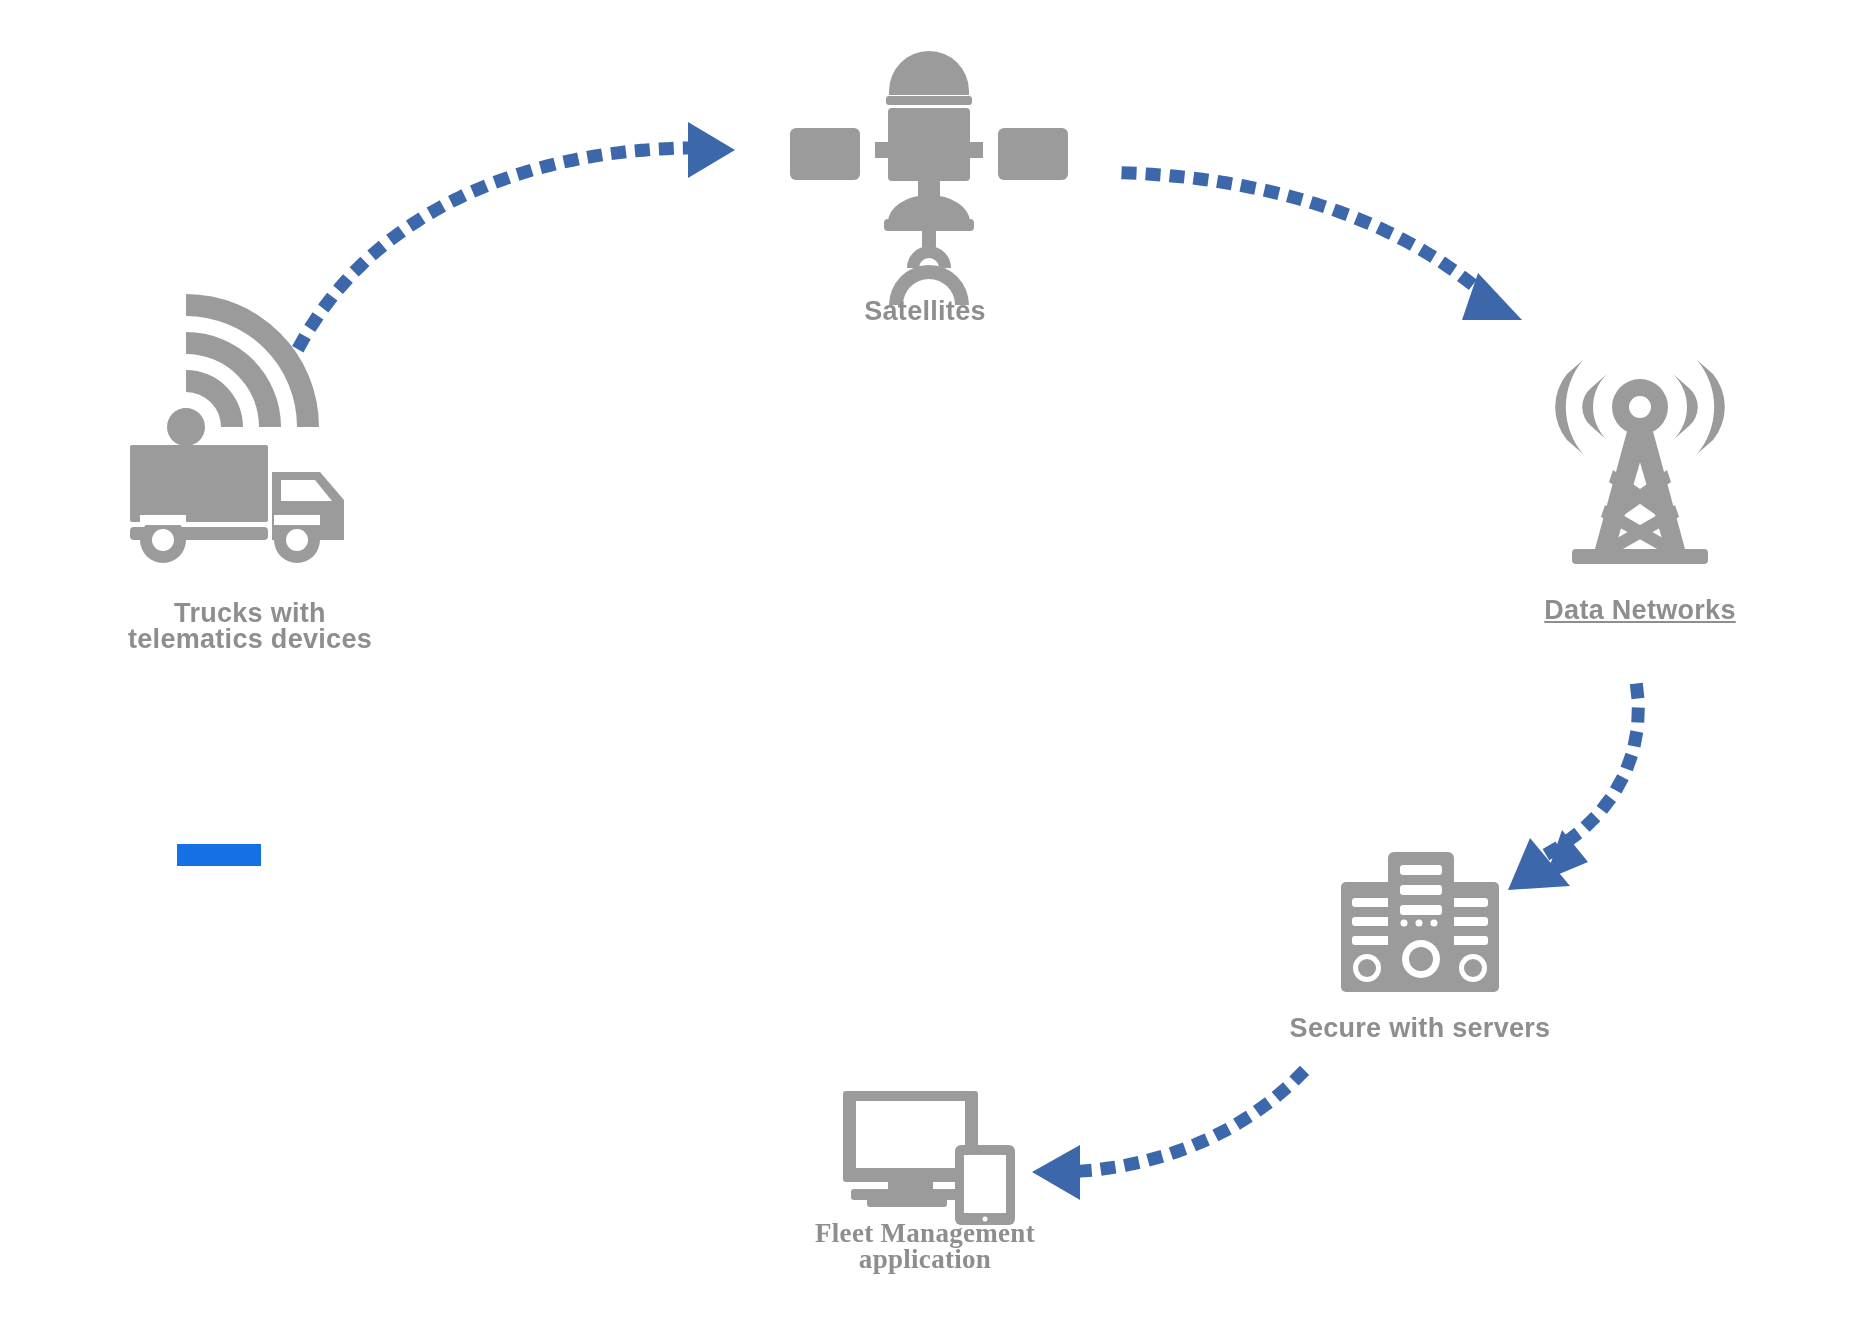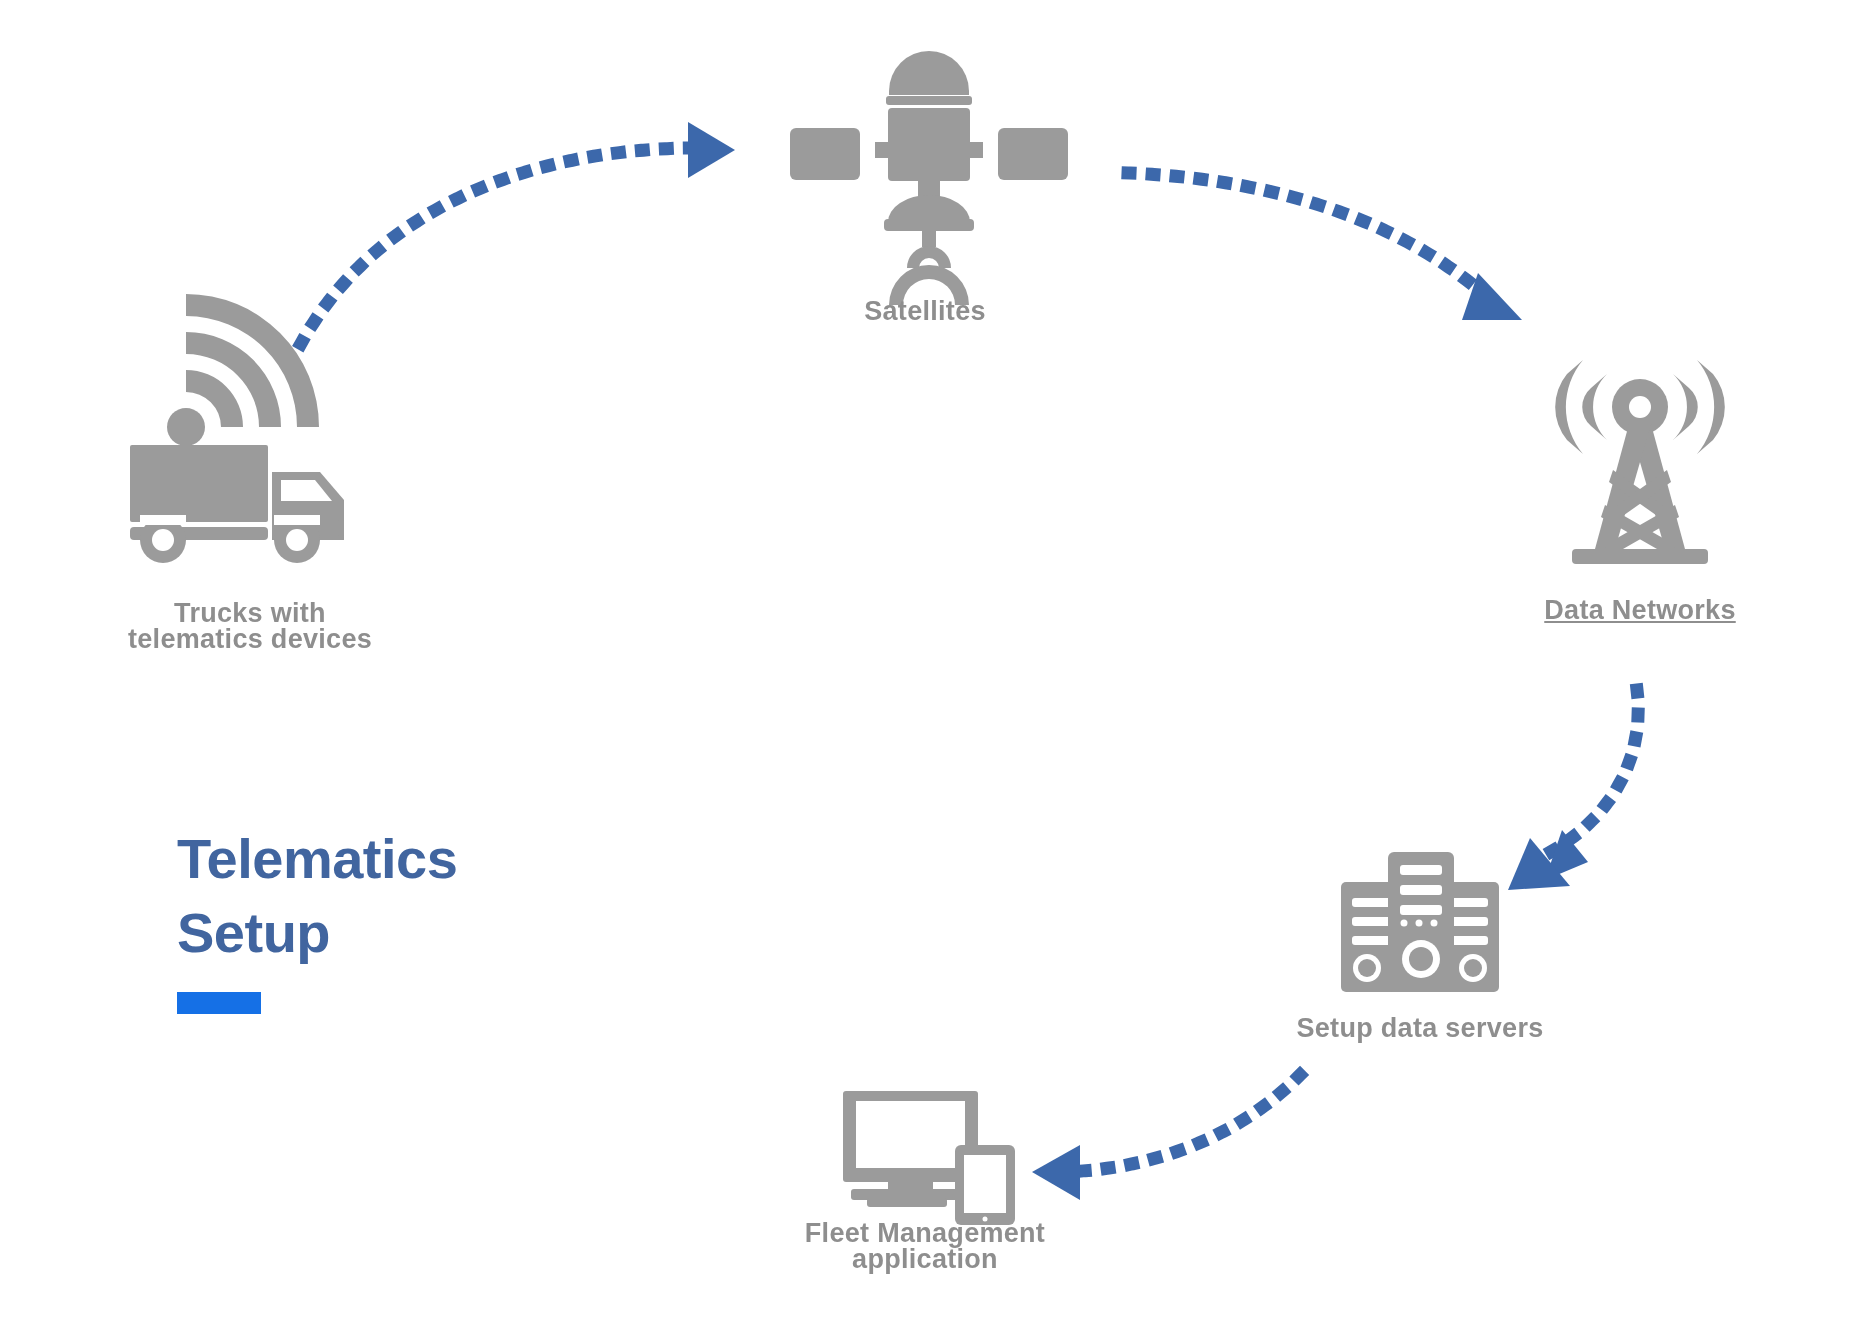--- a/index.html
+++ b/index.html
@@ -192,24 +192,22 @@
     </g>
   </svg>
 
   <div class="node-label" style="left:40px;top:600px;width:420px;text-align:center;">Trucks with
 telematics devices</div>
 
   <div class="node-label" style="left:770px;top:298px;width:310px;">Satellites</div>
 
   <div class="node-label" style="left:1490px;top:597px;width:300px;text-decoration:underline;">Data Networks</div>
 
-  <div class="node-label" style="left:1270px;top:1015px;width:300px;">Setup data servers</div>
-
-  <div class="node-label" style="left:760px;top:1220px;width:330px;">Fleet Management
+  <div class="node-label" style="left:1270px;top:1015px;width:300px;">Secure with servers</div>
+
+  <div class="node-label" style="left:760px;top:1220px;width:330px;font-family:Liberation Serif, serif;">Fleet Management
 application</div>
 
   <div id="title-block">
-    <div class="title-text">Telematics
-Setup</div>
     <div id="title-underline"></div>
   </div>
 
 </div>
 
 </body></html>

